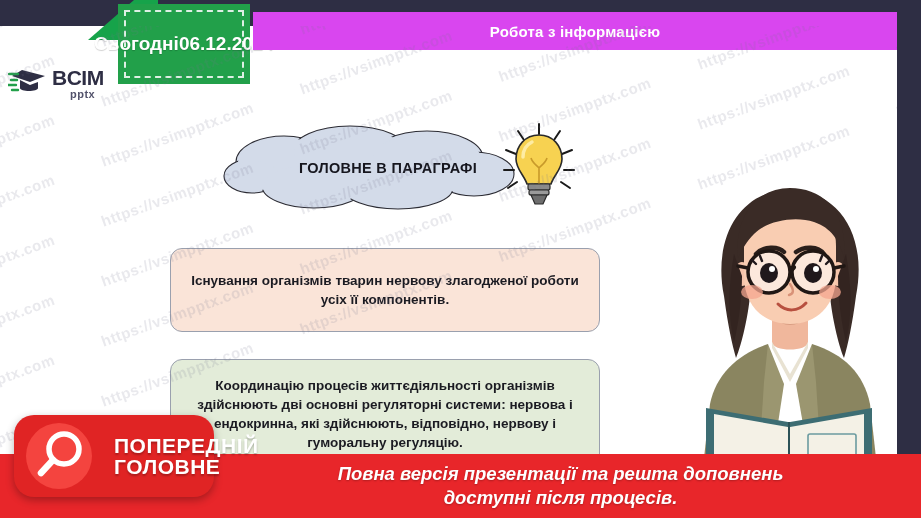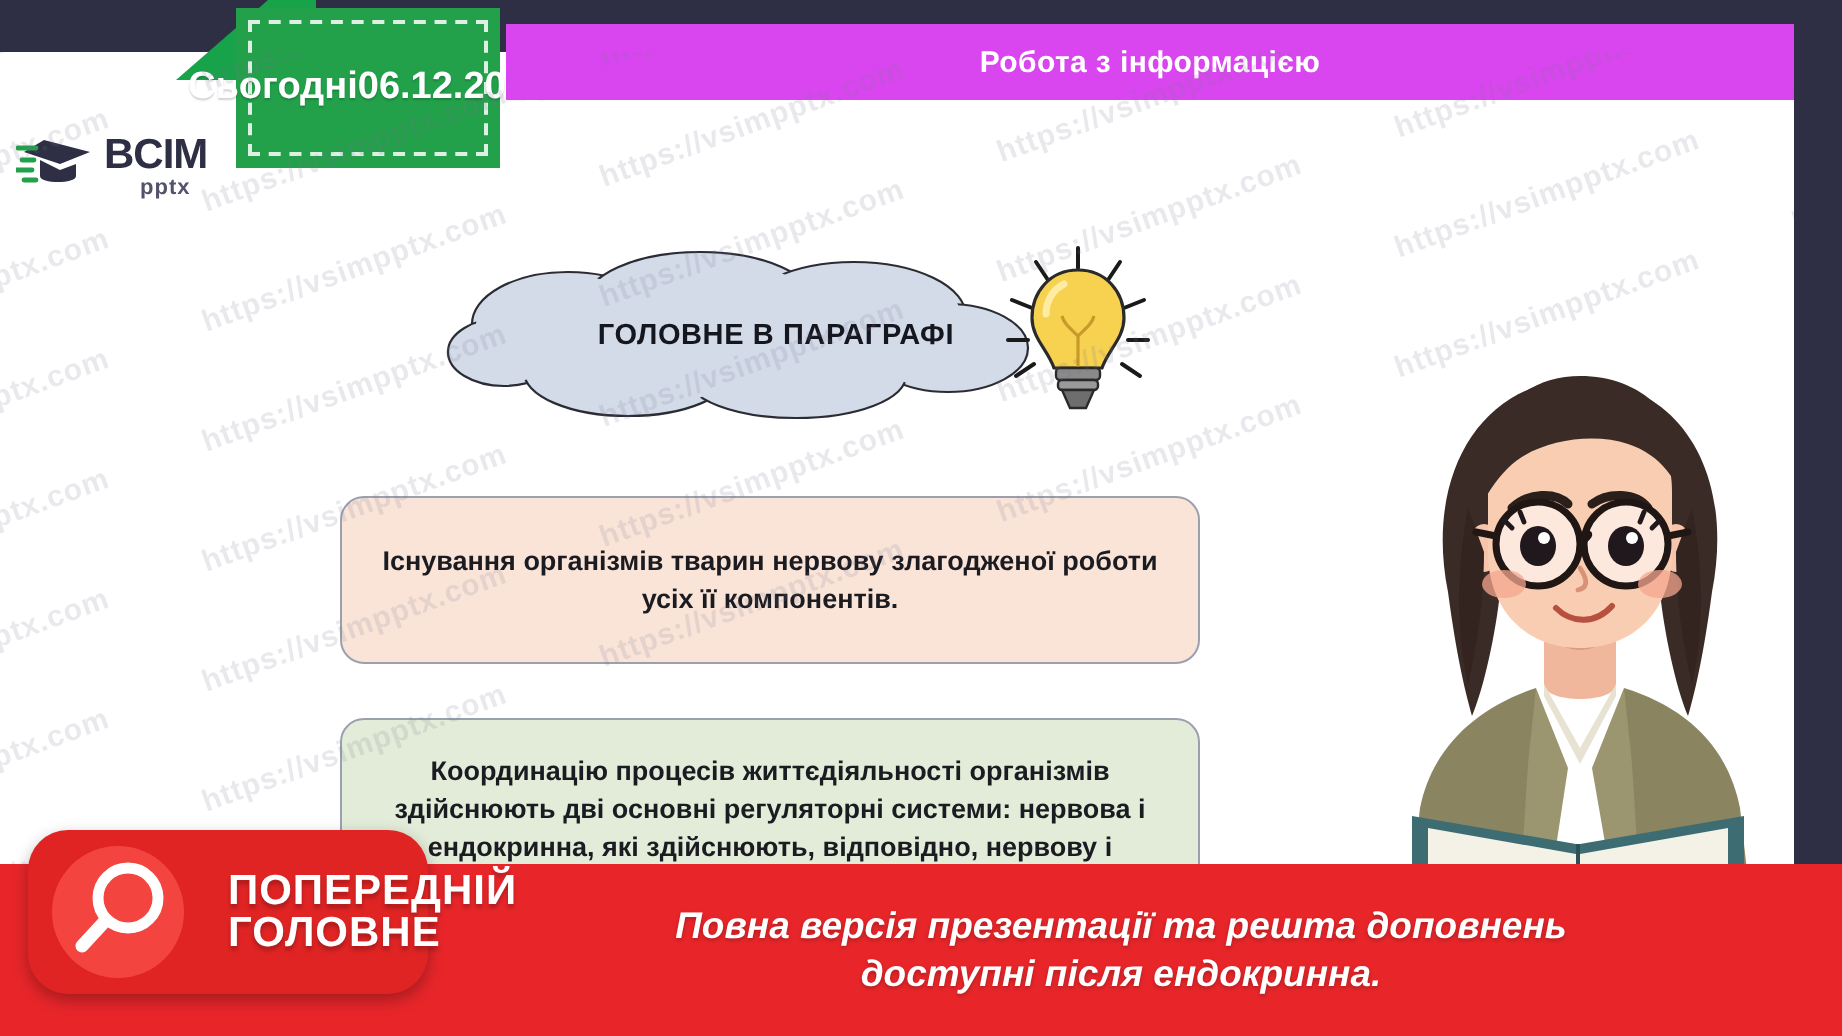--- a/index.html
+++ b/index.html
@@ -92,21 +92,21 @@
   .box-1{left:170px;top:222px;width:430px;height:84px;background:#fae4d8;}
   .box-1 p{font-size:13.5px;}
   .box-2{left:170px;top:333px;width:430px;height:110px;background:#e3ecd9;}
   .box-2 p{font-size:13.5px;}
 
   
   .person{position:absolute;left:672px;top:150px;width:235px;height:312px;z-index:18;}
 
   
   .red-banner{
-    position:absolute;left:0;bottom:0;width:921px;height:86px;
+    position:absolute;left:0;bottom:0;width:921px;height:64px;
     background:#e8262a;z-index:55;
     display:flex;align-items:center;justify-content:center;
     padding-left:200px;box-sizing:border-box;
   }
   .red-banner .inner{
     text-align:center;color:#ffffff;font-style:italic;font-weight:700;
     font-size:18.5px;line-height:1.3;text-shadow:0 1px 2px rgba(0,0,0,.25);
   }
   
   .preview-badge{
@@ -358,21 +358,21 @@
     <div>06.12.2024</div>
   </div>
 
   <div class="header-bar">
     <span>Робота з інформацією</span>
   </div>
 
   <div class="red-banner">
     <div class="inner">
       <div>Повна версія презентації та решта доповнень</div>
-      <div>доступні після ендокринна.</div>
+      <div>доступні після процесів.</div>
     </div>
   </div>
 
   <div class="preview-badge">
     <svg class="magnifier" width="70" height="70" viewBox="0 0 70 70">
       <circle cx="35" cy="35" r="33" fill="#f4443f"></circle>
       <circle cx="40" cy="28" r="15" fill="none" stroke="#ffffff" stroke-width="5.5"></circle>
       <line x1="29" y1="39" x2="17" y2="52" stroke="#ffffff" stroke-width="6.5" stroke-linecap="round"></line>
     </svg>
     <div class="pv-text">

